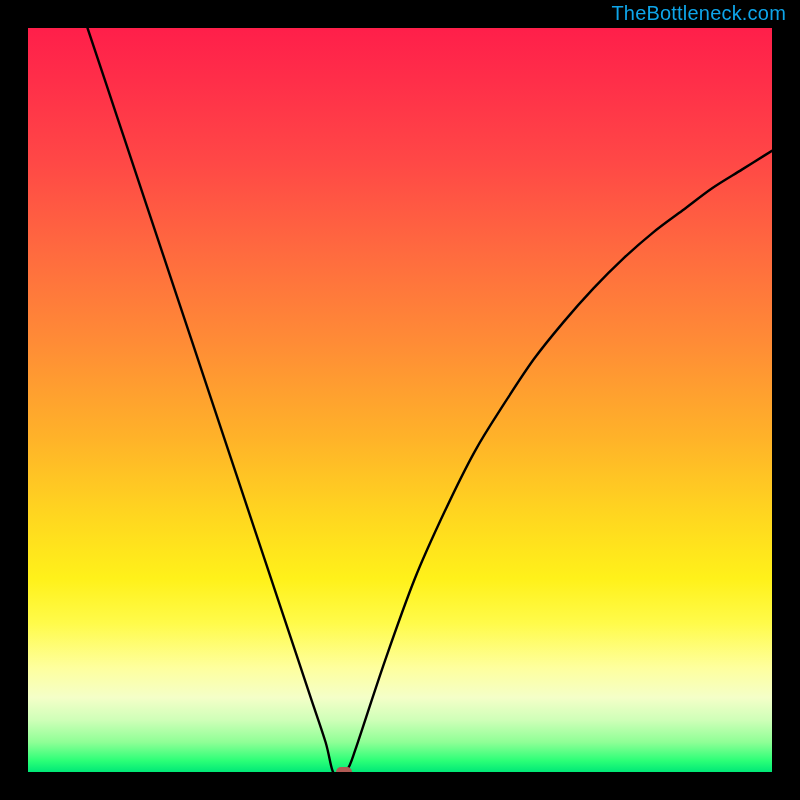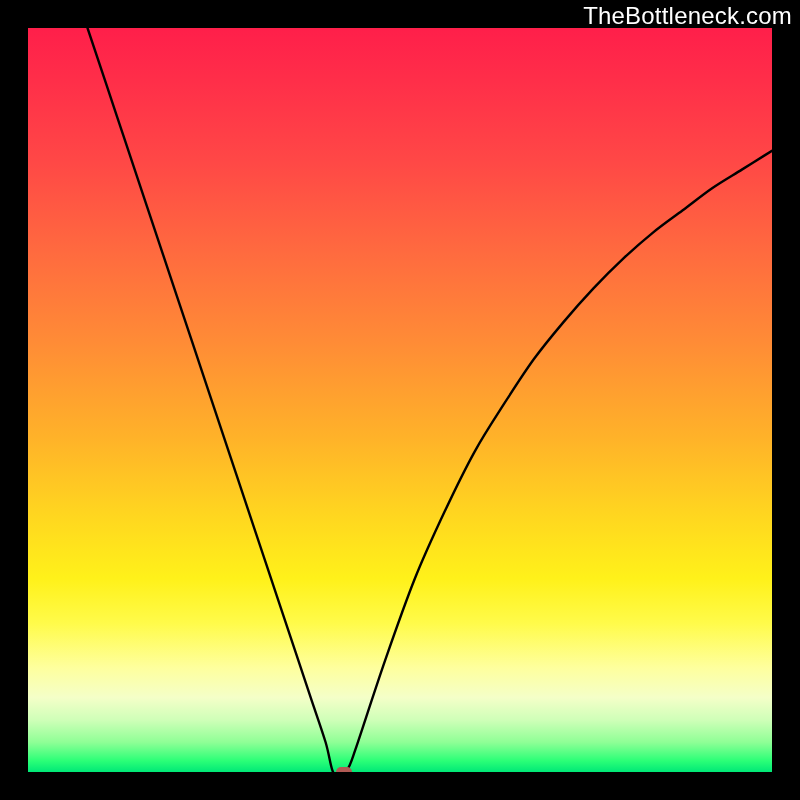--- a/index.html
+++ b/index.html
@@ -13,23 +13,23 @@
   }
   .frame {
     position: absolute;
     top: 0; left: 0;
     width: 800px; height: 800px;
     background: #000;
   }
   .watermark {
     position: absolute;
     top: 2px;
-    right: 8px;
-    color: #ffffff;
-    font-size: 24px;
+    right: 14px;
+    color: #0ea5e9;
+    font-size: 20px;
     font-weight: 500;
     letter-spacing: 0.2px;
     z-index: 10;
   }
   .plot {
     position: absolute;
     top: 28px;
     left: 28px;
     width: 744px;
     height: 744px;

